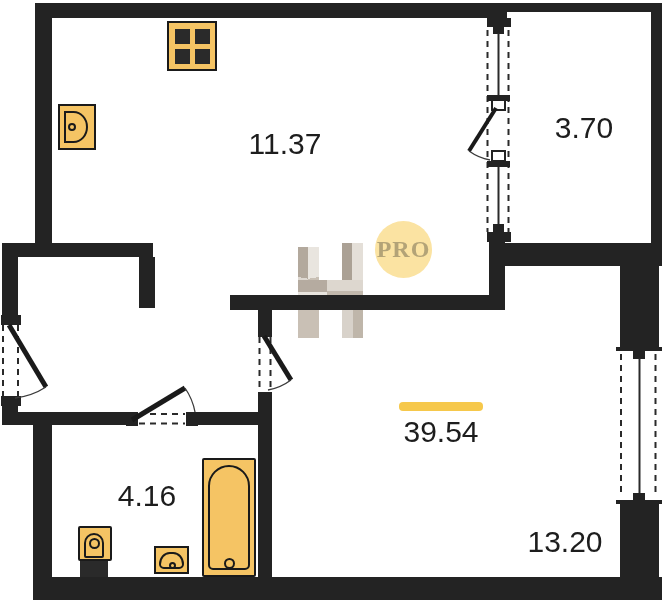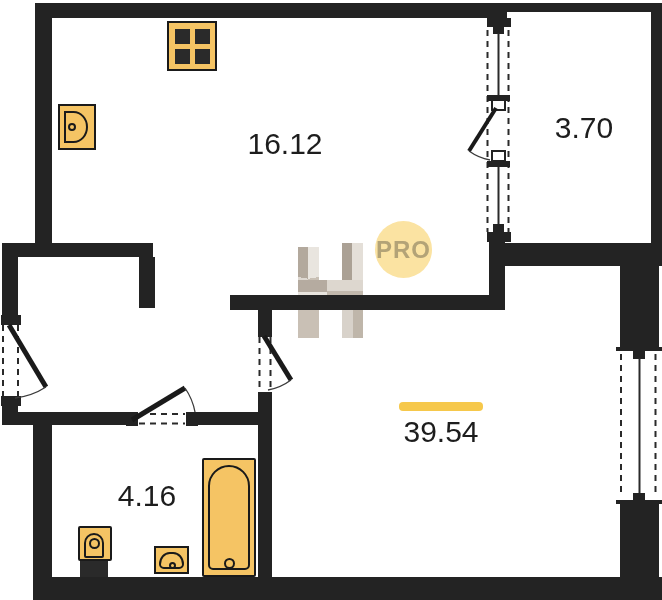--- a/index.html
+++ b/index.html
@@ -10,21 +10,21 @@
          text-align:center;color:#1d1d1d;}
   .label.bold{font-weight:normal;width:94px;}
   .area-bar{position:absolute;z-index:6;background:#F6C84B;border-radius:4px;}
   .fixture{position:absolute;z-index:2;background:#F5C464;border:2px solid #1a1a1a;box-sizing:border-box;}
   .burner{position:absolute;width:15px;height:15px;background:#2a2a2a;}
   .inner-line{position:absolute;border:2px solid #1a1a1a;box-sizing:border-box;background:transparent;}
   .drain{position:absolute;border:2px solid #1a1a1a;border-radius:50%;box-sizing:border-box;background:#F5C464;}
   .pedestal{position:absolute;background:#2a2a2a;}
   .wm{position:absolute;z-index:1;}
   #pro-badge{position:absolute;z-index:2;border-radius:50%;text-align:center;
-             font-size:24px;font-weight:600;letter-spacing:1px;}
+             font-size:24px;font-weight:600;letter-spacing:1px;font-family:Liberation Serif, serif;}
   svg.overlay{position:absolute;left:0;top:0;z-index:4;}
 </style>
 </head>
 <body>
 
 <div id="plan">
 
   <div class="wm" style="left:298px;top:243px;width:66px;height:96px;">
     <div style="position:absolute;left:0;top:4px;width:21px;height:91px;background:conic-gradient(at 50% 35%, #E9E5DF 0deg 80deg, #C9C0B5 80deg 200deg, #DED8D1 200deg 280deg, #B3A99D 280deg 360deg);"></div>
     <div style="position:absolute;left:44px;top:0;width:21px;height:95px;background:conic-gradient(at 50% 60%, #E4DFD8 0deg 90deg, #BFB6AA 90deg 180deg, #D8D2CA 180deg 270deg, #ABA195 270deg 360deg);"></div>
@@ -130,19 +130,20 @@
       <rect x="616" y="347" width="46" height="4" fill="#232323"></rect>
       <rect x="633" y="350" width="12" height="9" fill="#232323"></rect>
       <line x1="621" y1="354" x2="621" y2="497" stroke="#2a2a2a" stroke-width="2" stroke-dasharray="6 5"></line>
       <line x1="655.5" y1="354" x2="655.5" y2="497" stroke="#2a2a2a" stroke-width="2" stroke-dasharray="6 5"></line>
       <line x1="639.5" y1="358" x2="639.5" y2="494" stroke="#2a2a2a" stroke-width="2"></line>
       <rect x="633" y="493" width="12" height="9" fill="#232323"></rect>
       <rect x="616" y="500" width="46" height="4" fill="#232323"></rect>
     </g>
   </svg>
 
-  <div class="label" style="left:240px;top:128px;">16.12</div>
+  <div class="label" style="left:240px;top:128px;">11.37</div>
   <div class="label" style="left:539px;top:112px;">3.70</div>
   <div class="label" style="left:102px;top:480px;text-align:center;">4.16</div>
+  <div class="label" style="left:520px;top:526px;">13.20</div>
   <div class="area-bar" style="left:399px;top:402px;width:84px;height:9px;"></div>
   <div class="label bold" style="left:394px;top:416px;">39.54</div>
 
 </div>
 
 </body></html>

